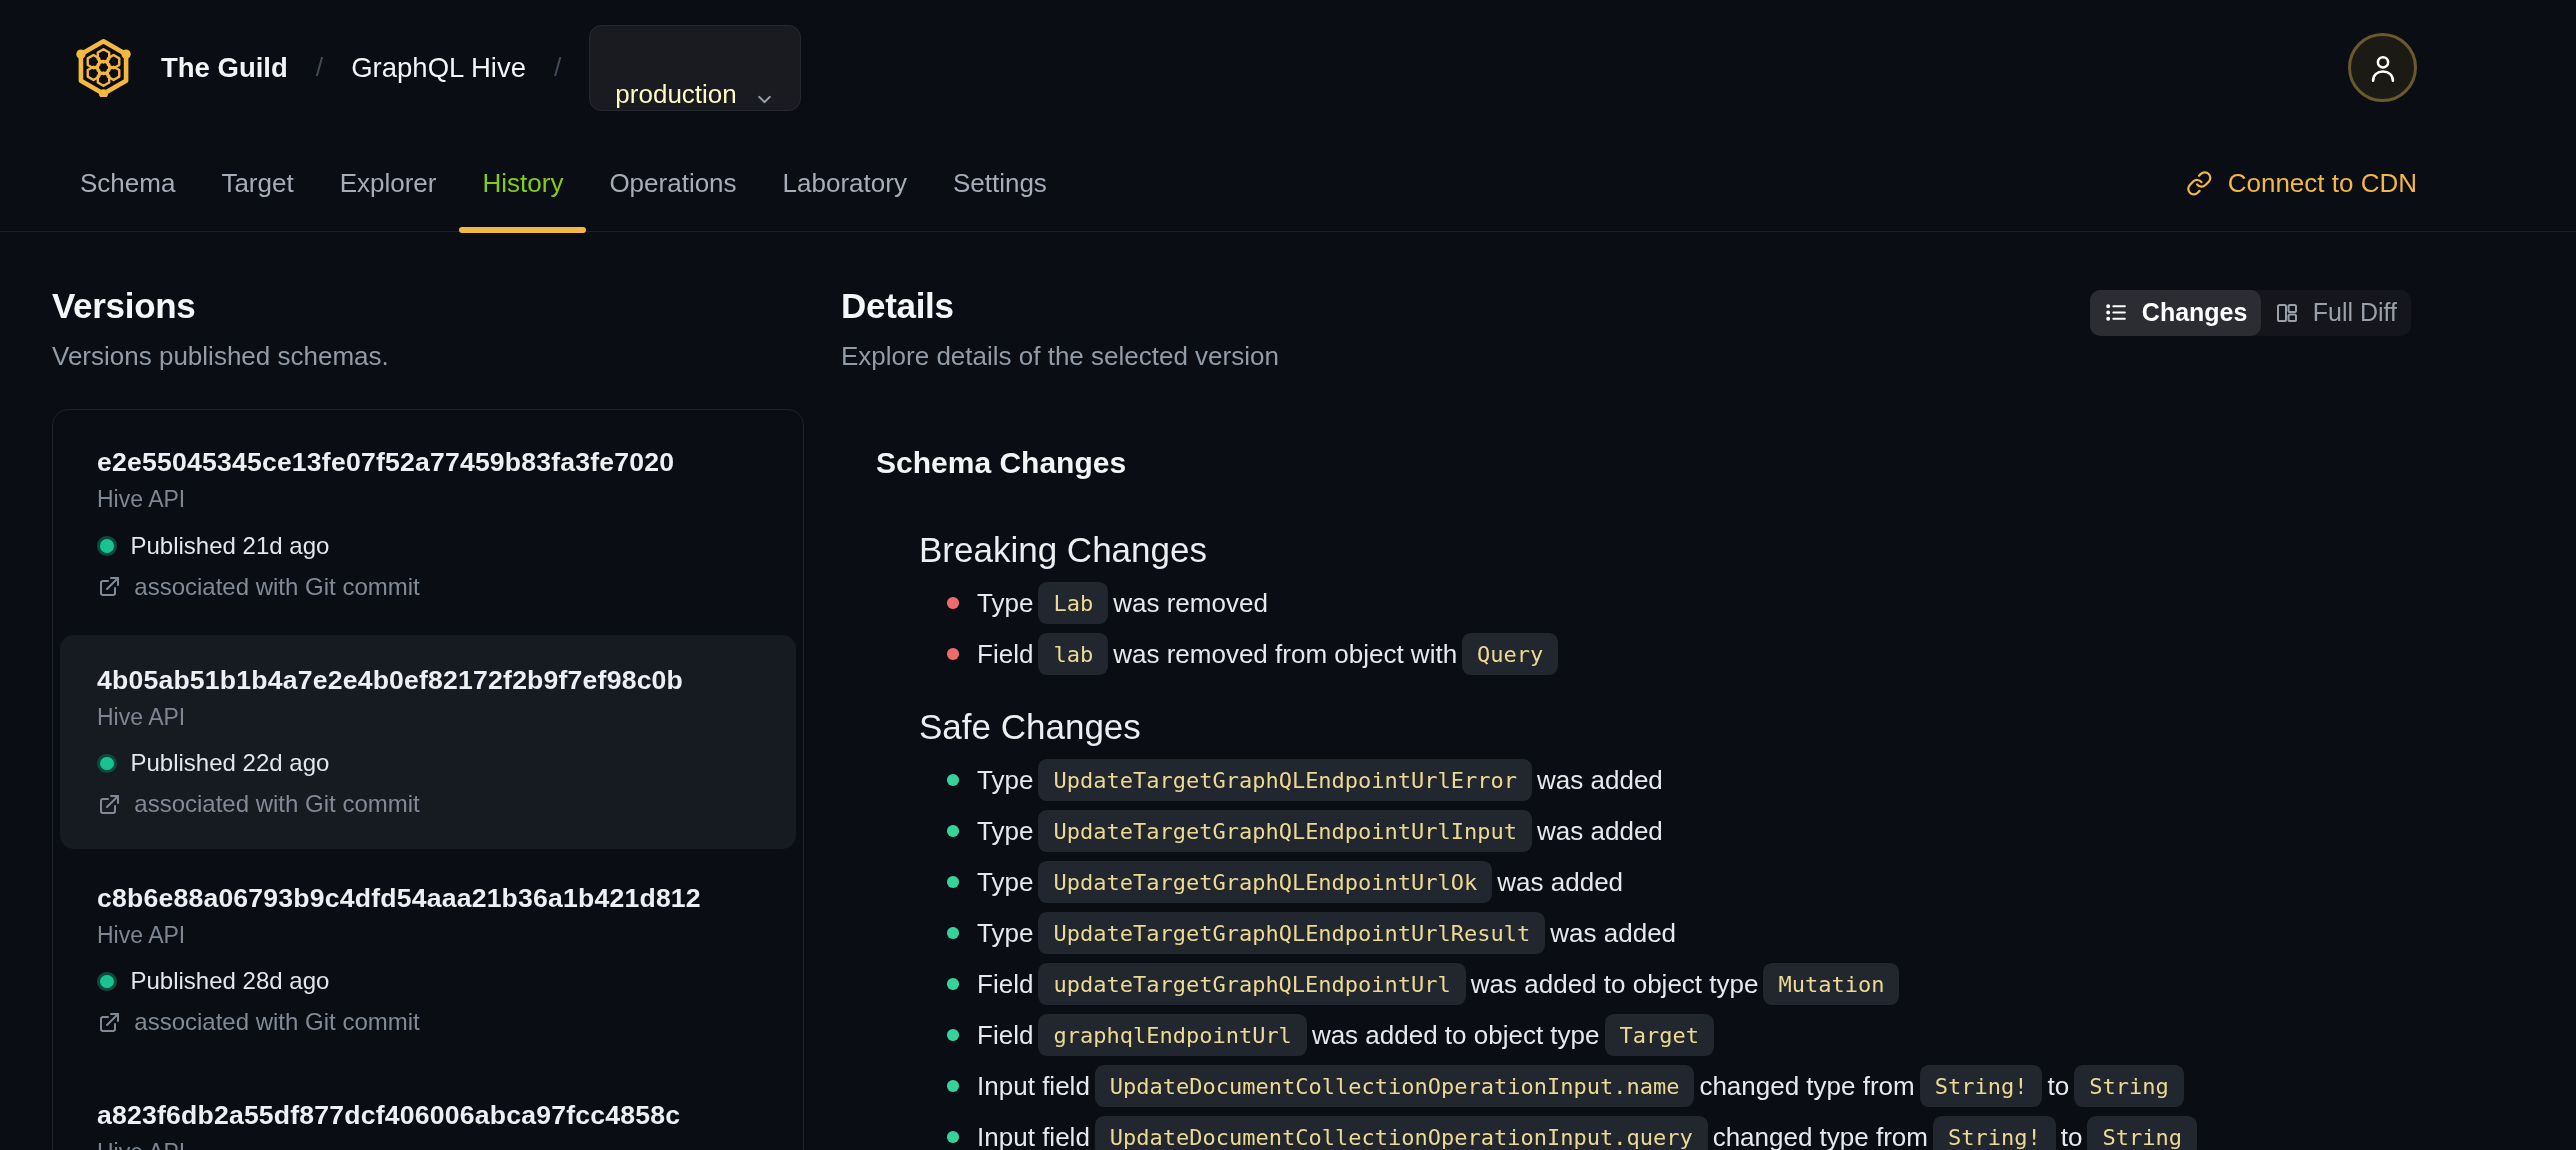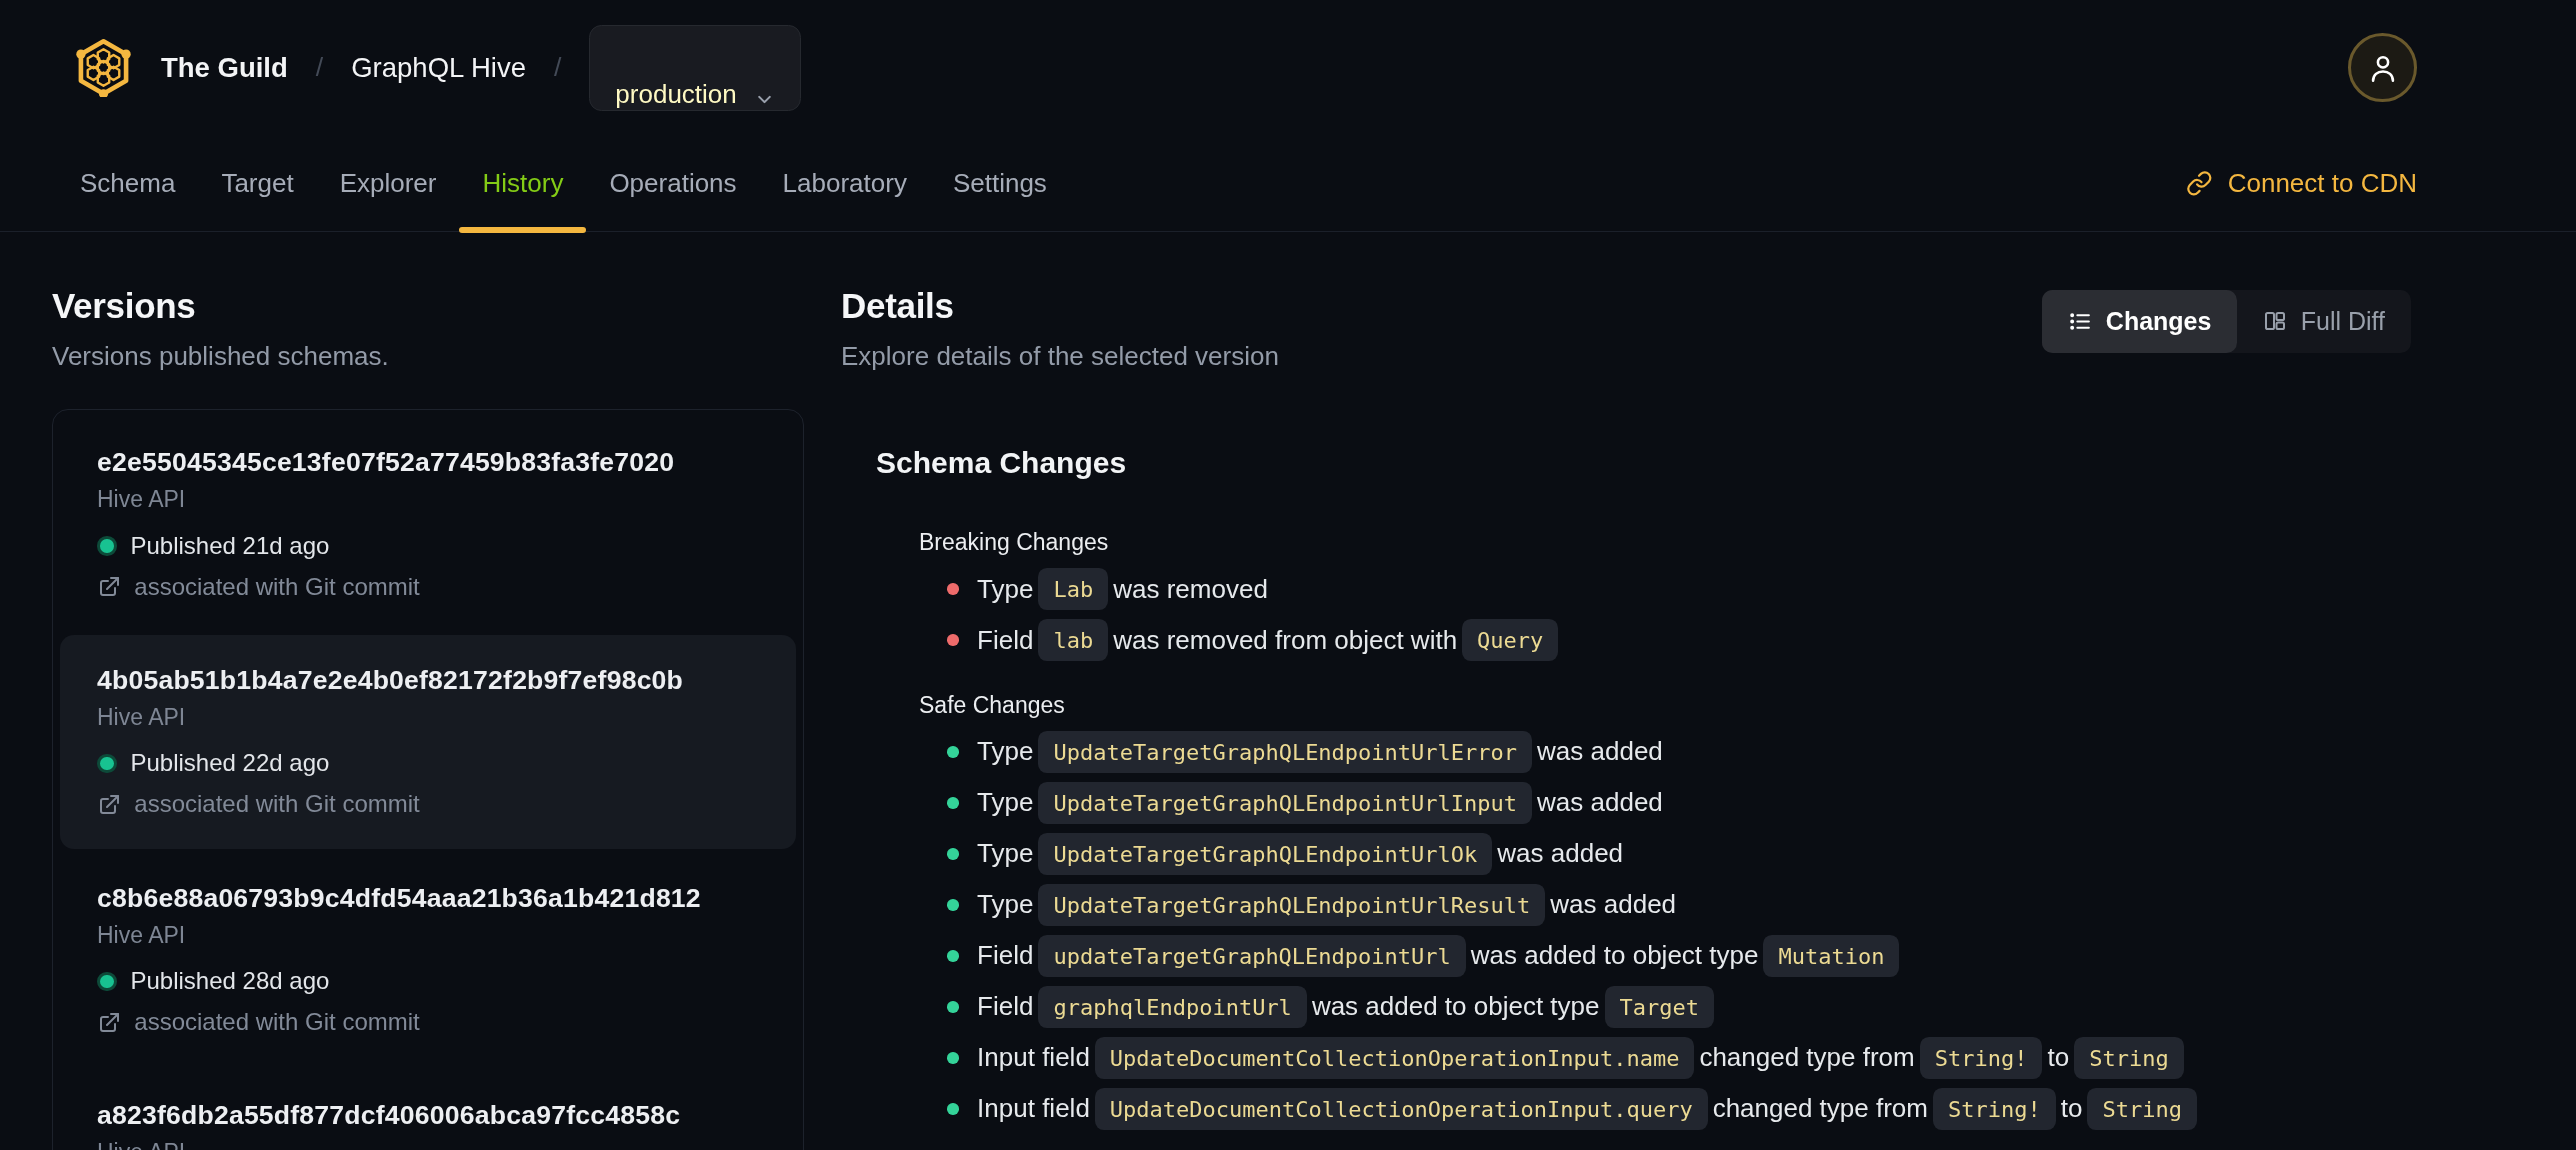--- a/index.html
+++ b/index.html
@@ -74,30 +74,30 @@
   .v-hash{font-size:26.6px;font-weight:600;color:#edeff2;letter-spacing:0.2px;line-height:1.2;}
   .v-service{margin-top:7px;font-size:23px;color:#7e8694;line-height:1.2;}
   .v-status{margin-top:17.7px;display:flex;align-items:center;gap:14px;font-size:24px;color:#e3e6ea;line-height:1.2;}
   .status-dot{width:19.5px;height:19.5px;border-radius:50%;background:var(--dot);border:3.5px solid #0d4a39;flex:none;}
   .v-git{margin-top:12.4px;display:flex;align-items:center;gap:13.3px;font-size:24px;color:#828a98;line-height:1.2;cursor:pointer;}
 
   
   .details-head{display:flex;justify-content:space-between;align-items:flex-start;}
   .toggle-group{display:flex;background:#14161c;border-radius:10.6px;margin-top:3.5px;flex:none;}
   .toggle-btn{
-    display:flex;align-items:center;gap:13.3px;height:63px;padding:0 26px;
+    display:flex;align-items:center;gap:13.3px;height:46px;padding:0 14px;
     font-size:25px;color:#99a0ab;background:transparent;border:none;border-radius:10.6px;
     font-family:inherit;cursor:pointer;
   }
   .toggle-btn.active{background:#2b2d33;color:#ffffff;font-weight:600;}
 
   .schema-changes{margin-top:73px;padding-left:35px;}
   .sc-title{margin:0 0 48px;font-size:30px;font-weight:700;color:#f2f4f6;line-height:1.2;}
   .change-section{padding-left:43px;margin-bottom:26.6px;}
-  .cs-title{margin:0 0 7px;font-size:23px;font-weight:500;color:#eceef1;line-height:1.18;}
+  .cs-title{margin:0 0 7px;font-size:35px;font-weight:500;color:#eceef1;line-height:1.18;}
   .change-row{display:flex;align-items:center;min-height:51px;font-size:26px;color:#e6e9ec;padding-left:28px;}
   .bullet{width:11.5px;height:11.5px;border-radius:50%;margin-right:18.6px;flex:none;}
   .section-breaking .bullet{background:var(--breaking);}
   .section-safe .bullet{background:var(--safe);}
   .row-text{white-space:nowrap;}
   .code-chip{
     font-family:"DejaVu Sans Mono","Liberation Mono",monospace;
     font-size:22px;color:var(--chip-text);background:var(--chip-bg);
     padding:8.9px 15px 8px;border-radius:8.9px;margin:0 5px;white-space:nowrap;
   }

